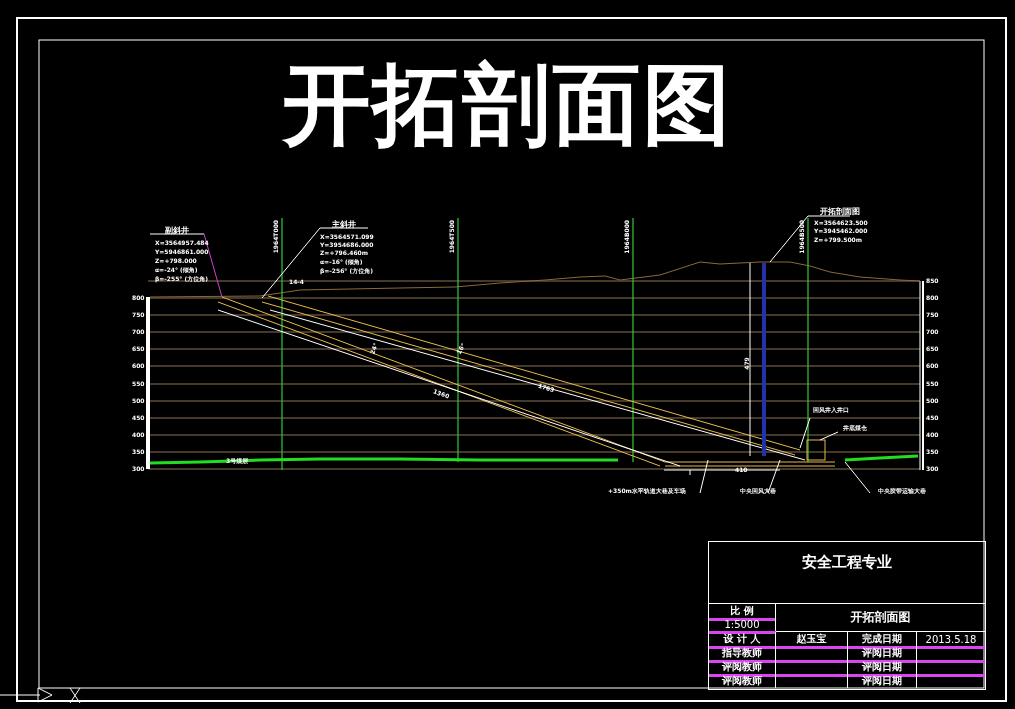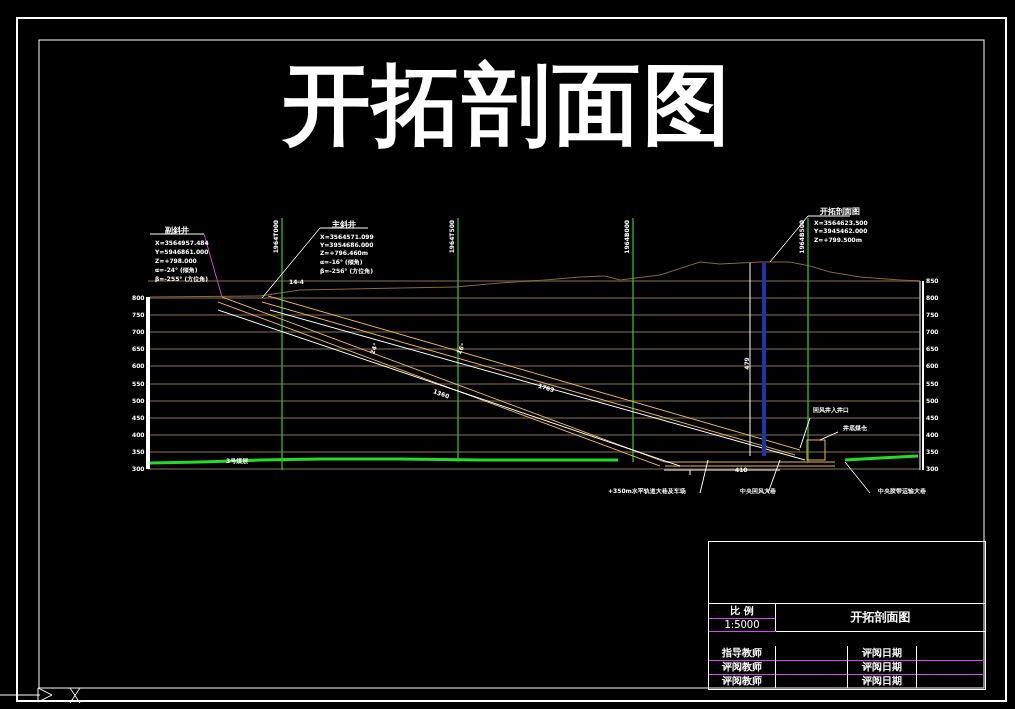--- a/index.html
+++ b/index.html
@@ -4,21 +4,21 @@
 <style>
   html, body { margin:0; padding:0; background:#000; }
   body { width:1015px; height:709px; position:relative; overflow:hidden;
          font-family:"DejaVu Sans", sans-serif; color:#fff; }
   svg { position:absolute; left:0; top:0; }
   .title { position:absolute; left:0; width:1015px; top:52px; text-align:center;
            font-size:88px; font-weight:bold; letter-spacing:2px; color:#fff; line-height:1.2;}
   .tb { position:absolute; left:708px; top:541px; width:276px; height:147px; border:1px solid #fff; }
   .tb-head { position:absolute; left:0; top:0; width:276px; height:62px; border-bottom:1px solid #fff;
              text-align:center; font-weight:bold; font-size:15px; line-height:22px; padding-top:9px; box-sizing:border-box;}
-  .tb-row { position:absolute; left:0; width:276px; border-bottom:1px solid #d946ef; }
+  .tb-row { position:absolute; left:0; width:276px; border-bottom:3px solid #d946ef; }
   .cell { position:absolute; top:0; height:100%; border-right:1px solid #fff; box-sizing:border-box;
           font-size:10px; text-align:center; display:flex; align-items:center; justify-content:center; font-weight:bold;}
   .lbl { position:absolute; font-size:6px; color:#fff; white-space:nowrap; font-weight:bold; }
   .tick { position:absolute; font-size:6px; color:#fff; font-weight:bold; }
   .vtext { position:absolute; font-size:6px; color:#fff; writing-mode:vertical-rl; transform:rotate(180deg); font-weight:bold; }
 </style>
 </head>
 <body>
 
 <svg width="1015" height="709">
@@ -165,28 +165,35 @@
 <span class="lbl" style="left:735px;top:466px">410</span>
 <span class="lbl" style="left:226px;top:457px">3号煤层</span>
 <span class="lbl" style="left:608px;top:487px">+350m水平轨道大巷及车场</span>
 <span class="lbl" style="left:740px;top:487px">中央回风大巷</span>
 <span class="lbl" style="left:878px;top:487px">中央胶带运输大巷</span>
 <span class="lbl" style="left:813px;top:406px">回风井入井口</span>
 <span class="lbl" style="left:843px;top:424px">井底煤仓</span>
 
 <div class="tb">
   <div class="tb-head">
+    <div>安全工程专业</div>
   </div>
   <div class="tb-row" style="top:62px;height:14px;width:67px;">
     <div class="cell" style="left:0;width:67px">比    例</div>
   </div>
   <div class="tb-row" style="top:76px;height:13px;width:67px;">
     <div class="cell" style="left:0;width:67px;font-weight:normal">1:5000</div>
   </div>
   <div style="position:absolute;left:67px;top:62px;width:209px;height:27px;border-bottom:1px solid #fff;display:flex;align-items:center;justify-content:center;font-weight:bold;font-size:12px;">开拓剖面图</div>
+  <div class="tb-row" style="top:90px;height:14px">
+    <div class="cell" style="left:0;width:67px">设 计 人</div>
+    <div class="cell" style="left:67px;width:72px">赵玉宝</div>
+    <div class="cell" style="left:139px;width:69px">完成日期</div>
+    <div class="cell" style="left:208px;width:68px;border-right:none;font-weight:normal">2013.5.18</div>
+  </div>
   <div class="tb-row" style="top:104px;height:14px">
     <div class="cell" style="left:0;width:67px">指导教师</div>
     <div class="cell" style="left:67px;width:72px"></div>
     <div class="cell" style="left:139px;width:69px">评阅日期</div>
     <div class="cell" style="left:208px;width:68px;border-right:none"></div>
   </div>
   <div class="tb-row" style="top:118px;height:14px">
     <div class="cell" style="left:0;width:67px">评阅教师</div>
     <div class="cell" style="left:67px;width:72px"></div>
     <div class="cell" style="left:139px;width:69px">评阅日期</div>

